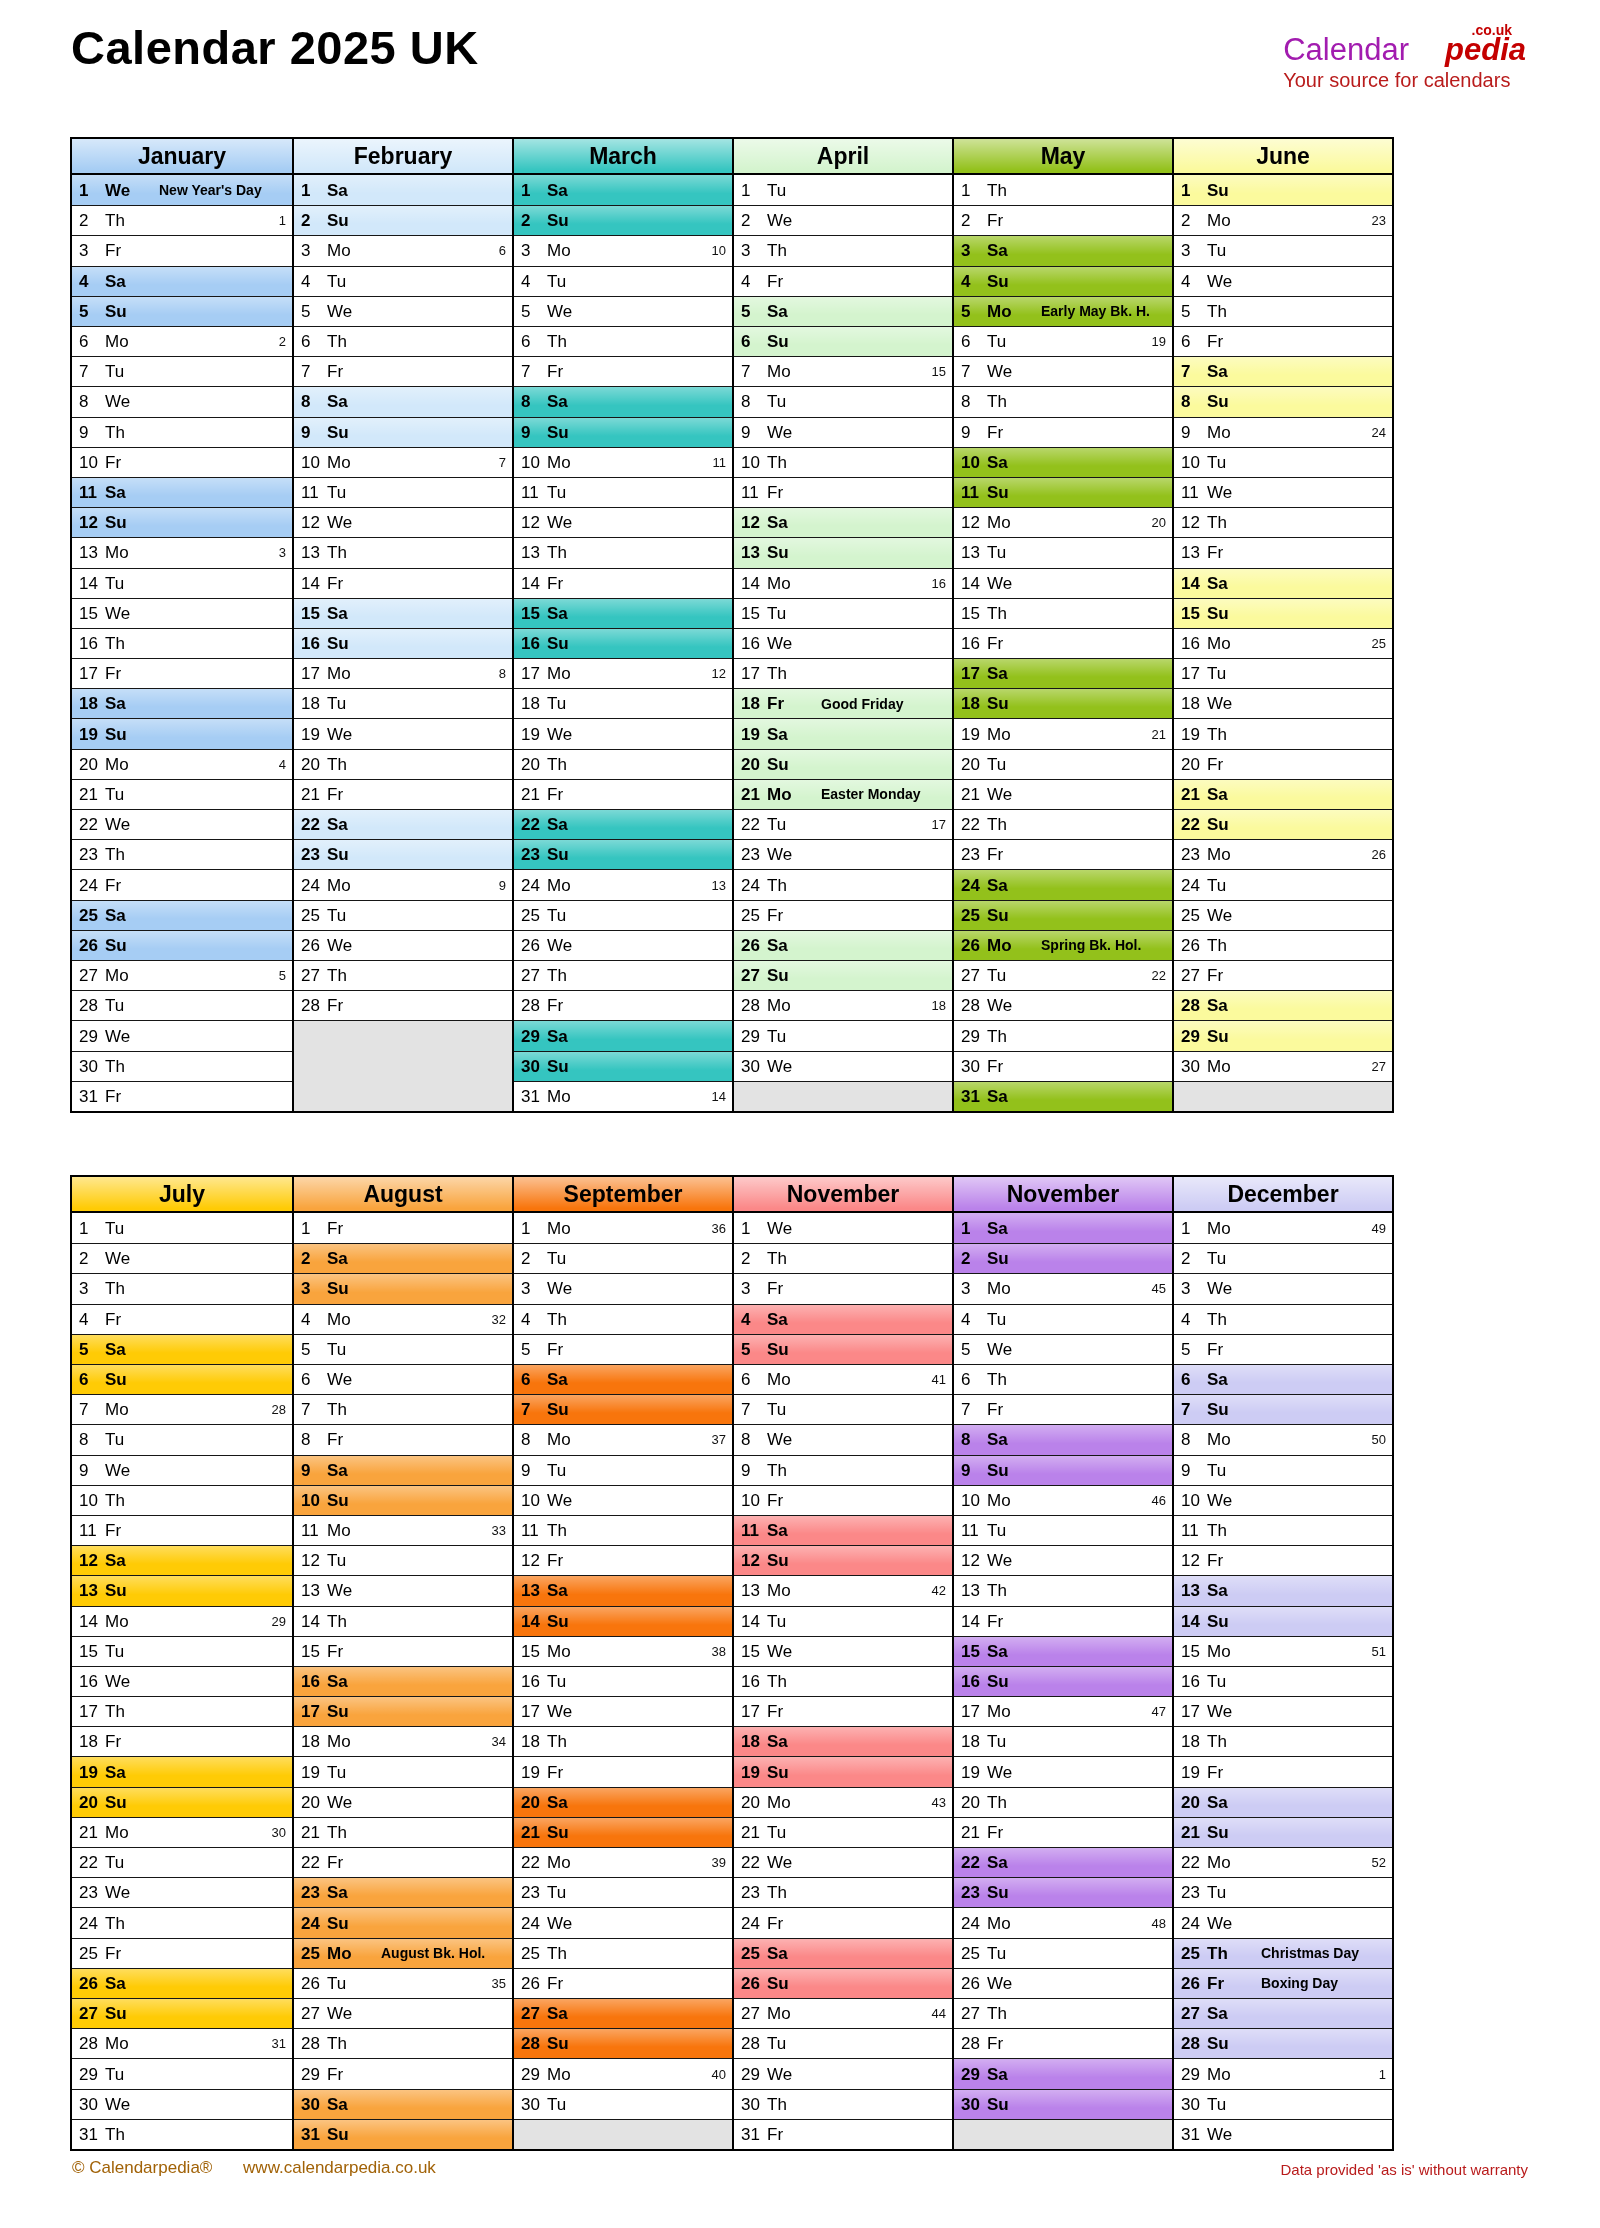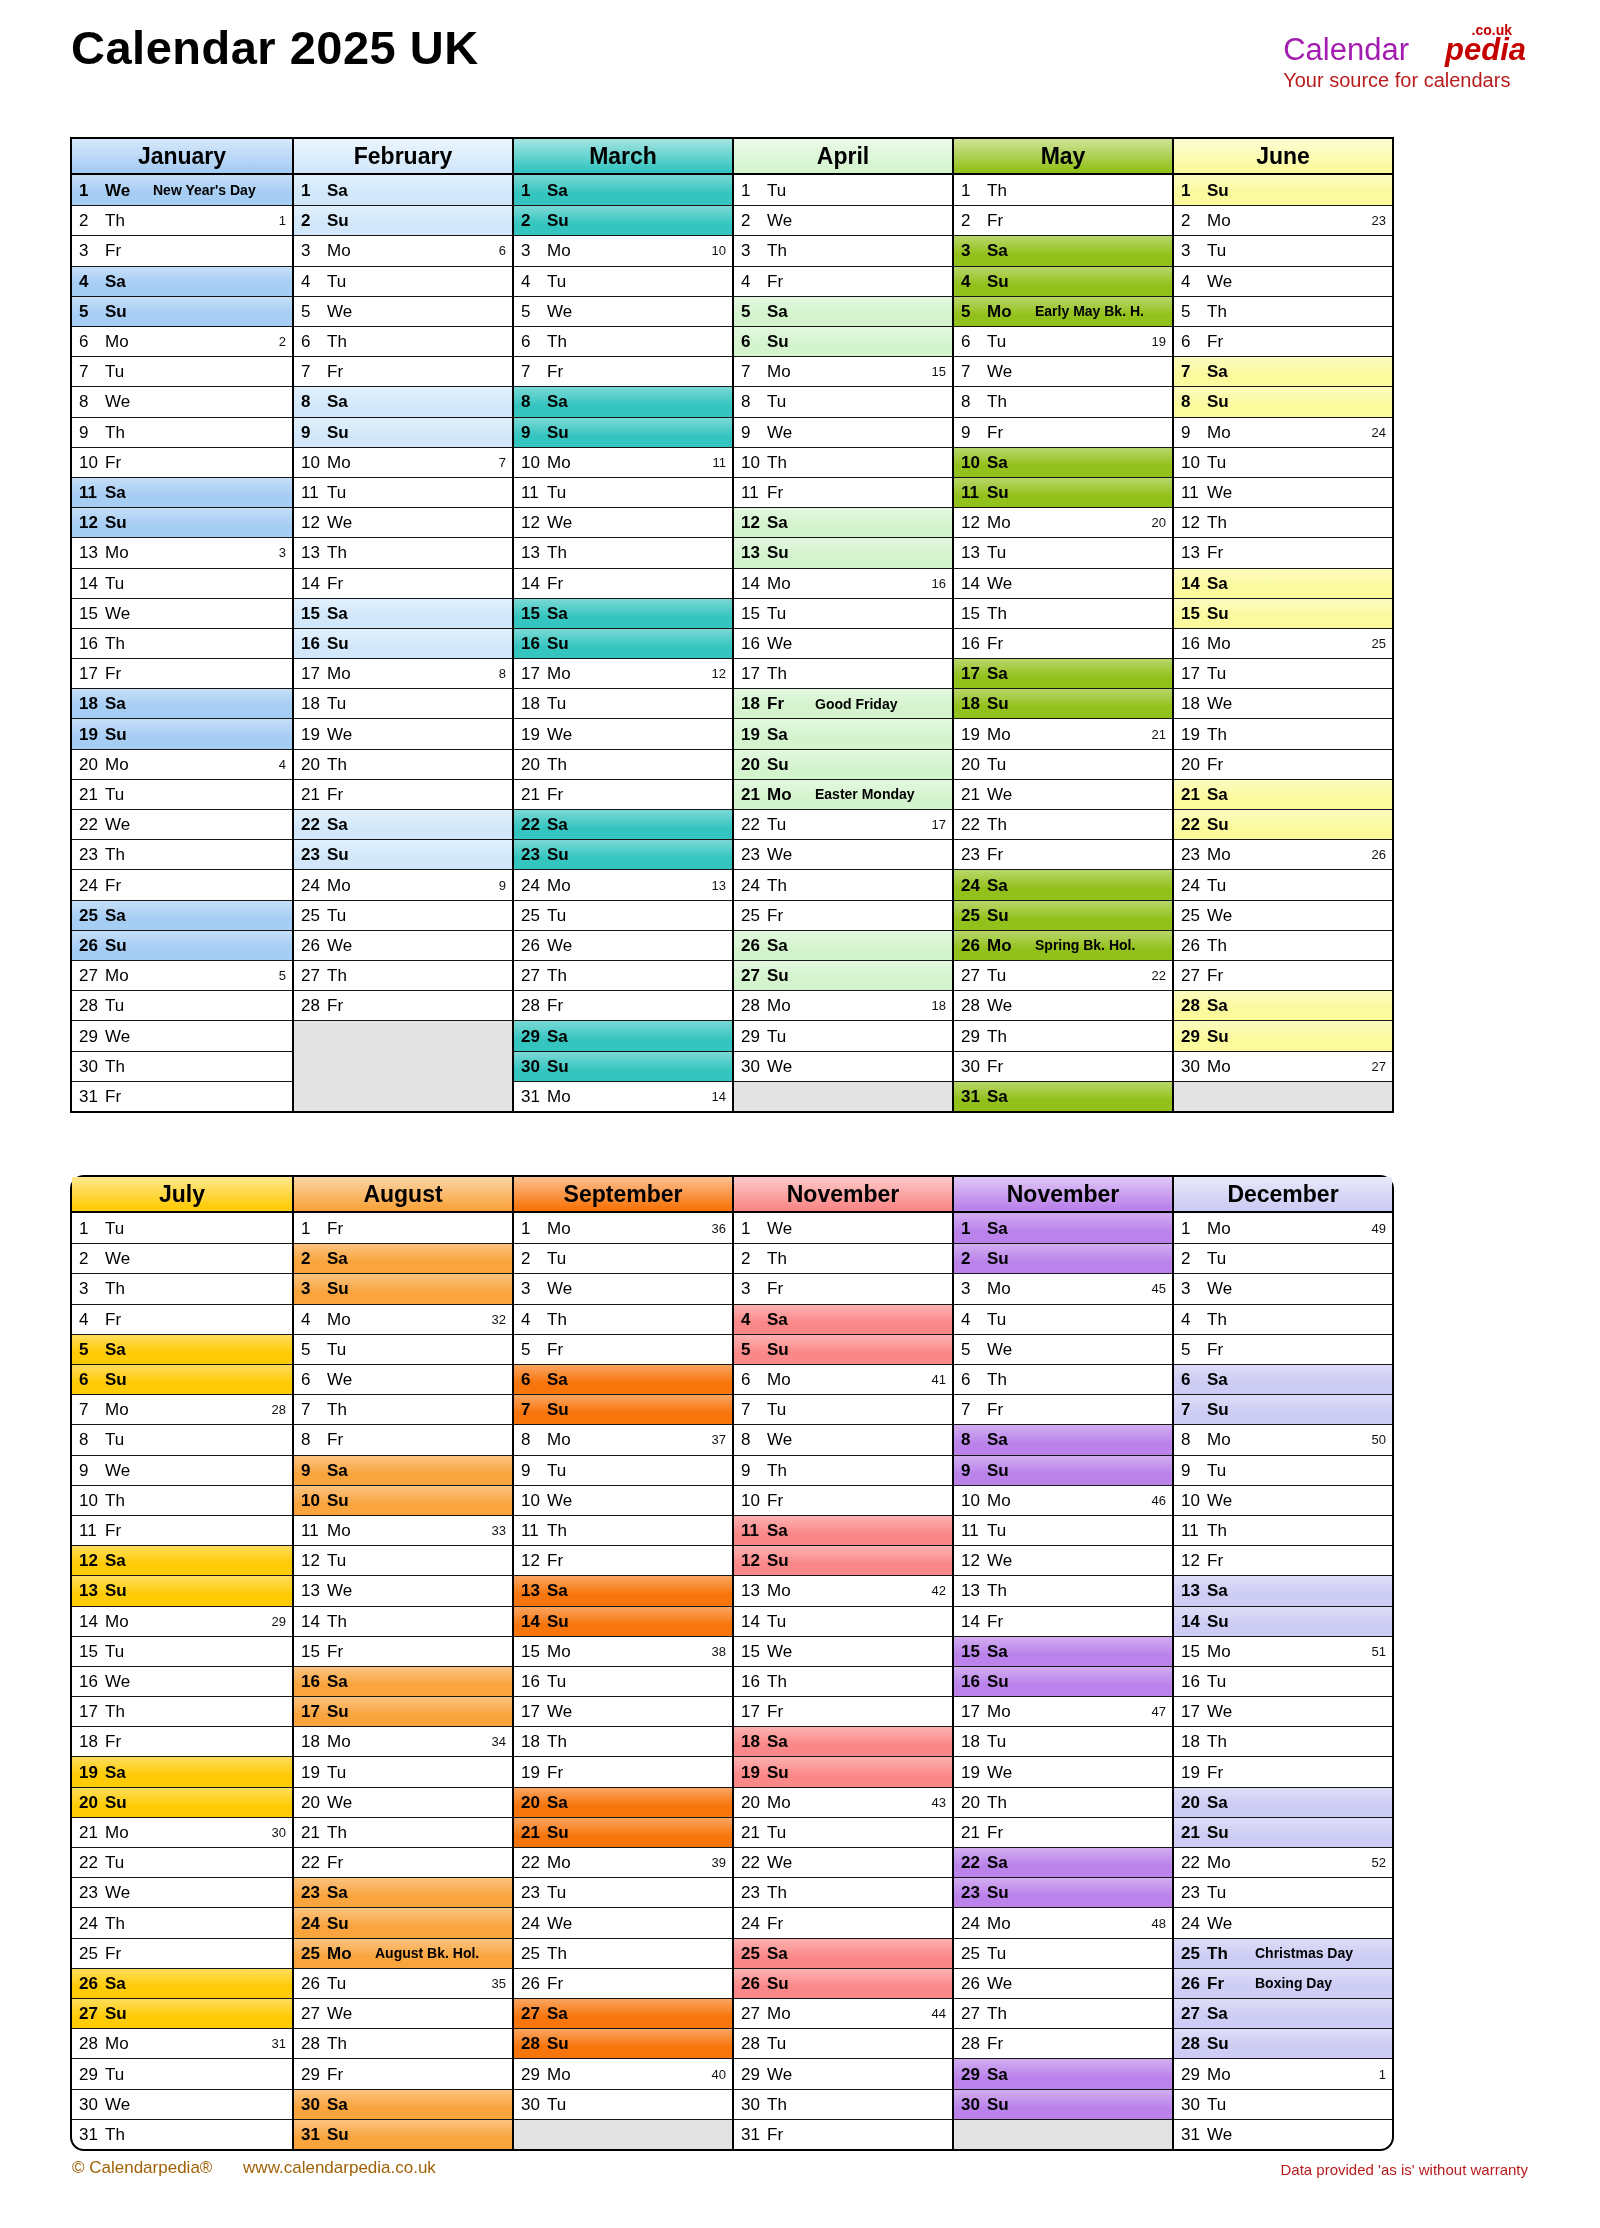--- a/index.html
+++ b/index.html
@@ -15,39 +15,39 @@
   .logo-main{color:#a21caf;}
   .logo-pedia{color:#c40000;font-weight:bold;font-style:italic;margin-left:36px;}
   .logo-couk{position:absolute;top:-11px;right:14px;font-size:14px;color:#c40000;font-weight:bold;}
   .logo-tag{font-size:20px;color:#b91c1c;margin-top:2px;}
   .cal{
     position:absolute;left:70px;width:1324px;height:976px;background:#fff;
     display:grid;grid-template-columns:repeat(6,1fr);
     border:2px solid #000;box-sizing:border-box;
   }
   #cal-top{top:137px;}
-  #cal-bottom{top:1175px;border-radius:14px;}
+  #cal-bottom{top:1175px;}
   .month{display:grid;grid-template-rows:36px repeat(31,1fr);box-sizing:border-box;border-left:2px solid #000;min-width:0;}
   .month:first-child{border-left:none;}
   .month-header{
     display:flex;align-items:center;justify-content:center;
     font-weight:bold;font-size:23px;border-bottom:2px solid #000;box-sizing:border-box;
     background-color:var(--mc);
     background-image:linear-gradient(rgba(255,255,255,.55),rgba(255,255,255,0) 92%);
   }
   .day{display:flex;align-items:center;font-size:17px;box-sizing:border-box;padding-right:4px;overflow:hidden;line-height:1;}
   .day + .day, .filler{border-top:1px solid #161616;}
   .day.hl{
     background-color:var(--mc);
     background-image:linear-gradient(rgba(255,255,255,.35),rgba(255,255,255,0) 62%);
     font-weight:bold;
   }
   .num{width:33px;padding-left:7px;box-sizing:border-box;flex:none;}
   .wd{width:37px;flex:none;}
-  .hol{font-size:14px;font-weight:bold;margin-left:11px;white-space:nowrap;}
+  .hol{font-size:14px;font-weight:bold;margin-left:17px;white-space:nowrap;}
   .wk{margin-left:auto;font-size:13px;font-weight:normal;color:#111;padding-right:2px;}
   .filler{background:#E3E3E3;}
   .footer-left{position:absolute;left:72px;top:2158px;font-size:17px;color:#a16207;}
   .footer-left .url{margin-left:26px;}
   .footer-right{position:absolute;right:72px;top:2161px;font-size:15px;color:#b91c1c;}
 </style>
 </head>
 <body>
 
 <div class="title">Calendar 2025 UK</div>

